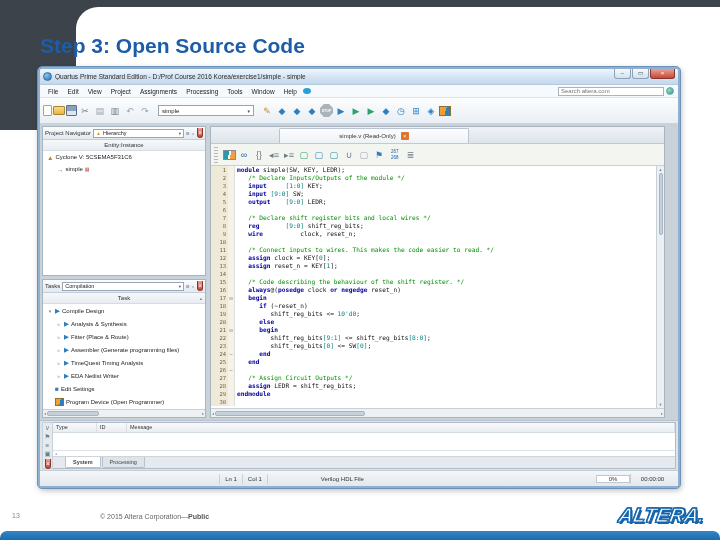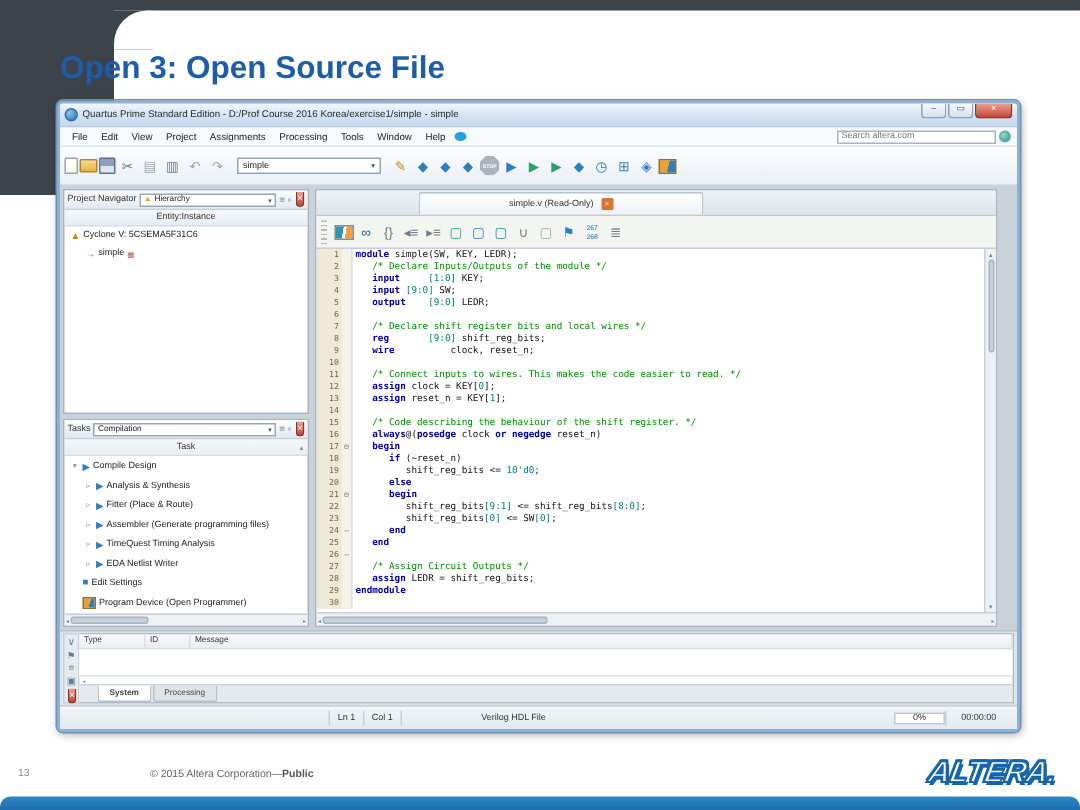--- a/index.html
+++ b/index.html
@@ -149,21 +149,21 @@
     -webkit-text-stroke:1.2px #1565ad;
     text-shadow:2px 2px 0 #1565ad, -1px -1px 0 #1565ad, 1px -1px 0 #1565ad, -1px 1px 0 #1565ad; }
 </style>
 </head>
 <body>
 
 <div class="slide">
   <div class="topbar"></div>
   <div class="corner"></div>
   <div class="notch"></div>
-  <div class="title">Open 3: Open Source File</div>
+  <div class="title">Step 3: Open Source Code</div>
 
   <div class="win">
     <div class="titlebar">
       <span class="qicon"></span>
       <span class="title-text">Quartus Prime Standard Edition - D:/Prof Course 2016 Korea/exercise1/simple - simple</span>
       <span class="win-btns" id="win-btns">
           <span class="wbtn">–</span>
           <span class="wbtn">▭</span>
           <span class="wbtn close">×</span>
         </span>

